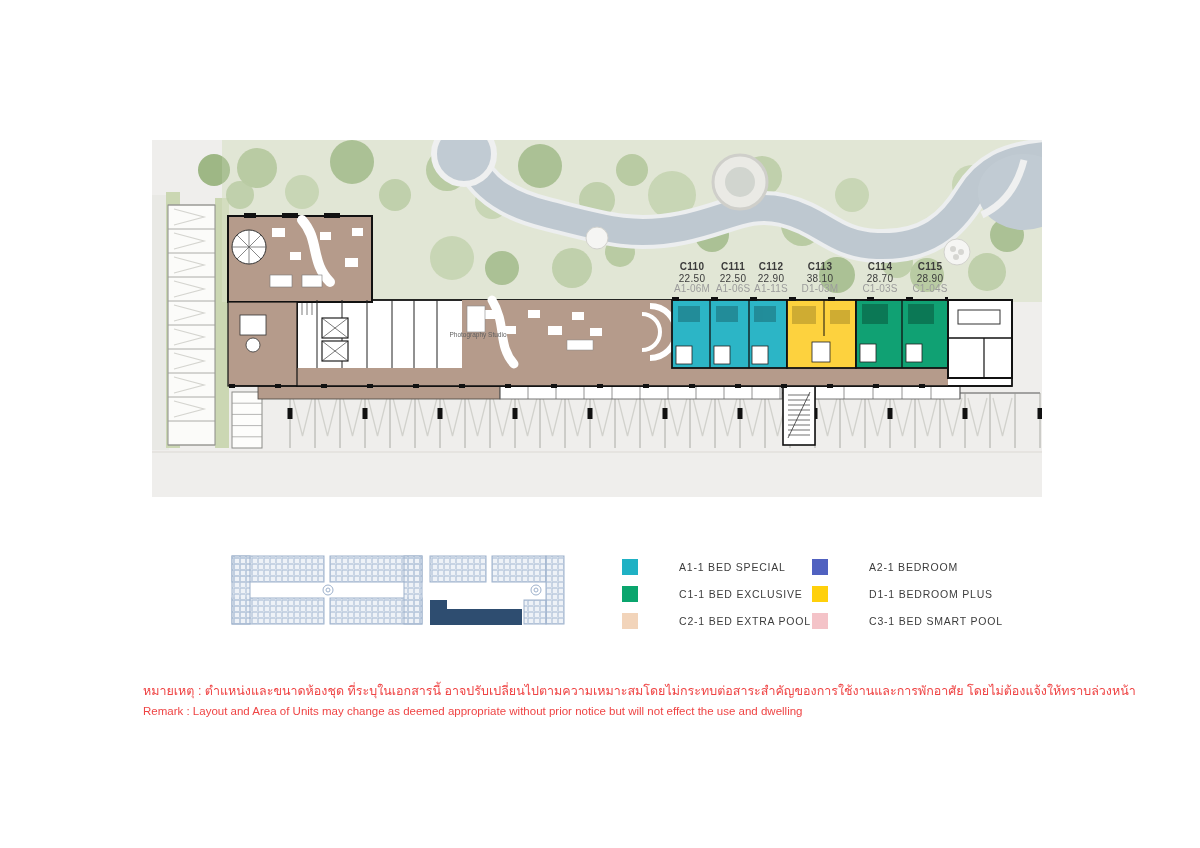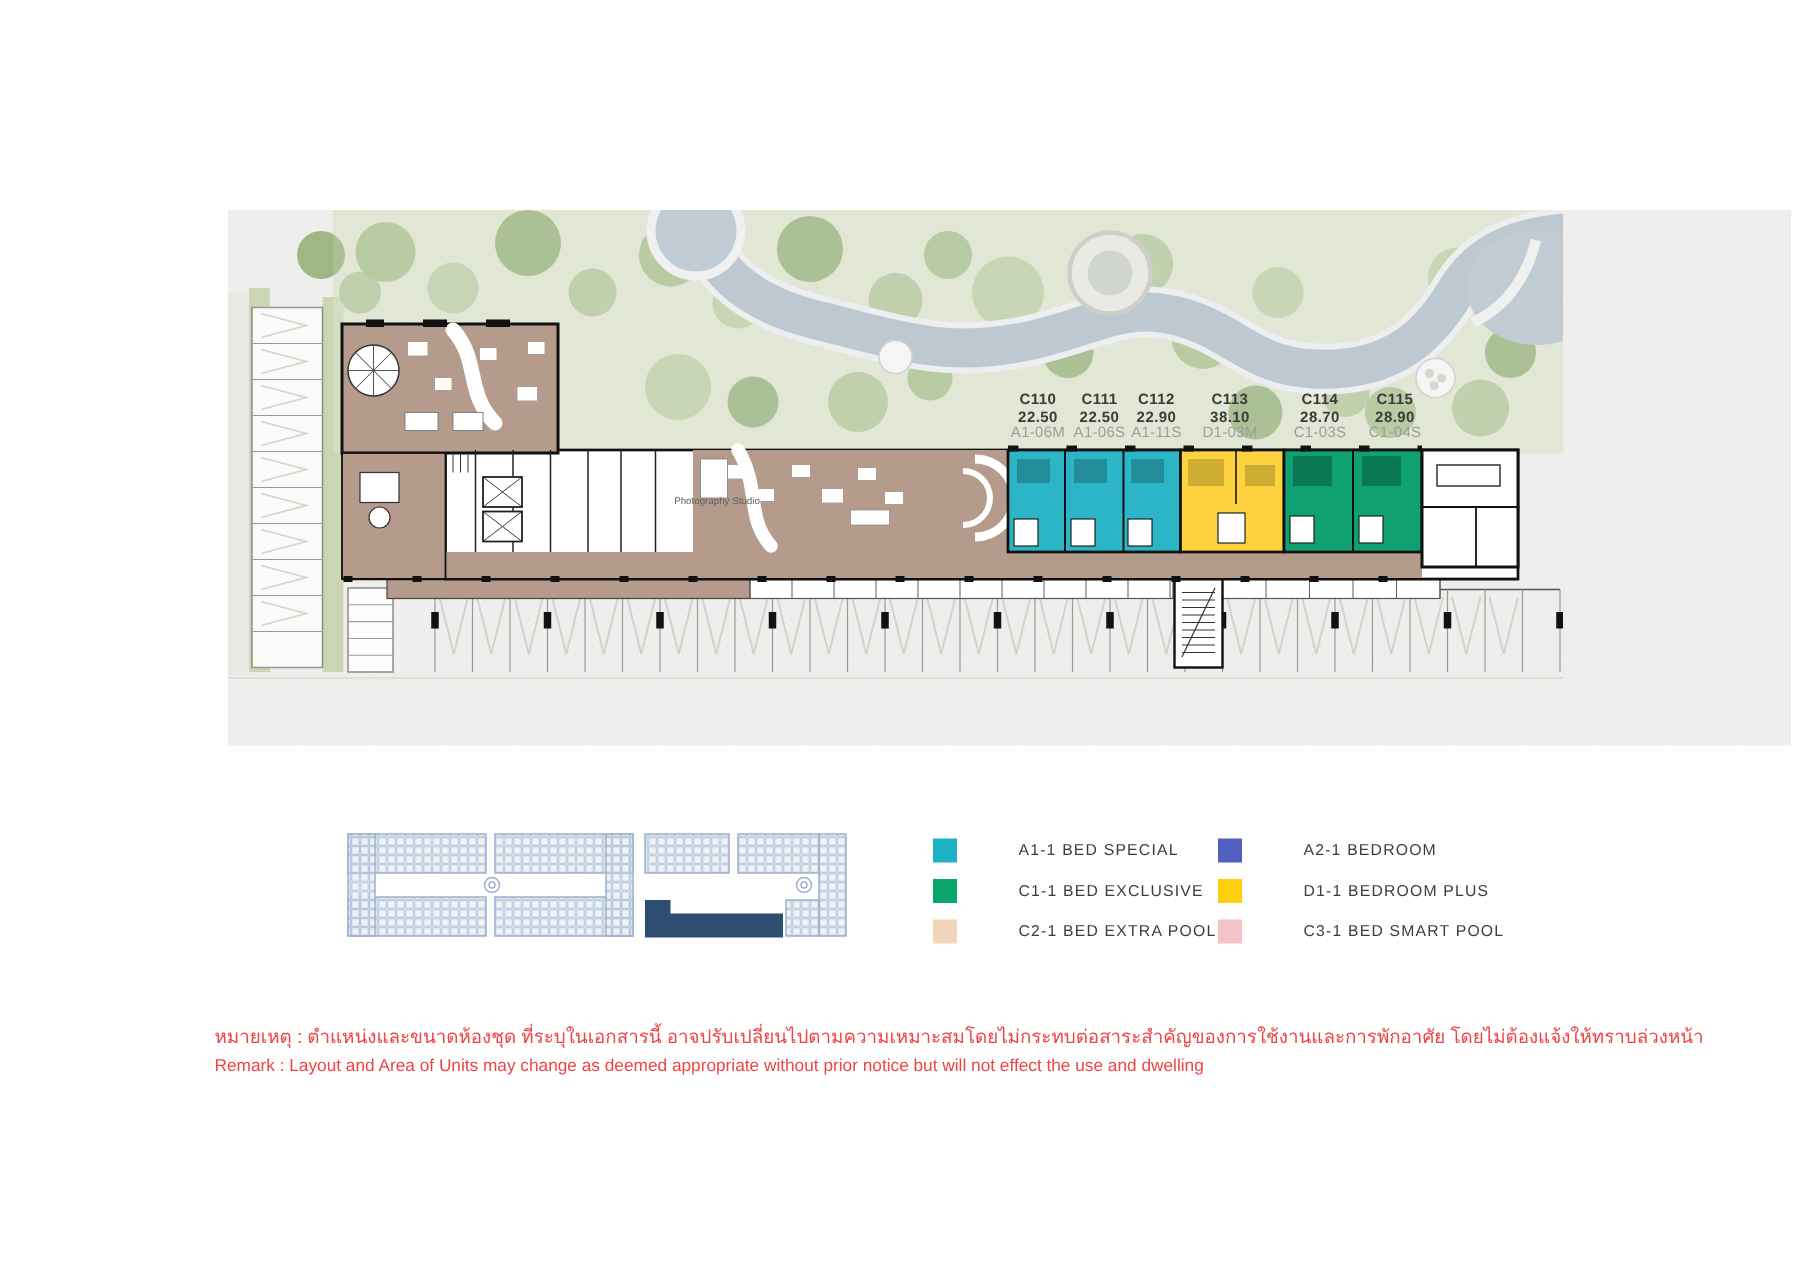--- a/index.html
+++ b/index.html
@@ -2,30 +2,30 @@
 <html><head>
 <meta charset="utf-8">
 <style>
   * { box-sizing: border-box; }
   html,body { margin:0; padding:0; }
   body {
     width:1200px; height:848px; position:relative; background:#ffffff;
     font-family:"Liberation Sans", sans-serif; overflow:hidden;
   }
   .plan {
-    position:absolute; left:152px; top:140px; width:1042px; height:357px;
+    position:absolute; left:152px; top:140px; width:890px; height:357px;
     background-color:#efeeec;
     background-image: radial-gradient(#e4e3df 0.6px, transparent 0.7px);
     background-size:6px 6px;
   }
   .plan svg { position:absolute; left:0; top:0; }
   .unit-labels { position:absolute; left:0; top:0; width:100%; height:100%; }
   .unit-label { position:absolute; top:121px; transform:translateX(-50%); text-align:center; }
   .u-no   { font-size:10px; font-weight:bold; color:#3b3b3b; line-height:11.5px; letter-spacing:.3px; }
-  .u-area { font-size:10px; font-weight:bold; color:#3b3b3b; line-height:11.5px; letter-spacing:.3px; }
+  .u-area { font-size:10px; font-weight:normal; color:#3b3b3b; line-height:11.5px; letter-spacing:.3px; }
   .u-type { font-size:10px; color:#9c9c9c; line-height:10px; letter-spacing:.2px;text-align:right; }
   .plan-title {
     position:absolute; left:50%; top:308px; transform:translateX(-50%);
     font-size:27px; letter-spacing:3px; color:#3d3d3d; white-space:nowrap;
   }
   .studio-label {
     position:absolute; left:326px; top:191px; transform:translateX(-50%);
     font-size:6.5px; color:#5f5f5f; white-space:nowrap;
   }
   .keyplan { position:absolute; left:228px; top:552px; }

